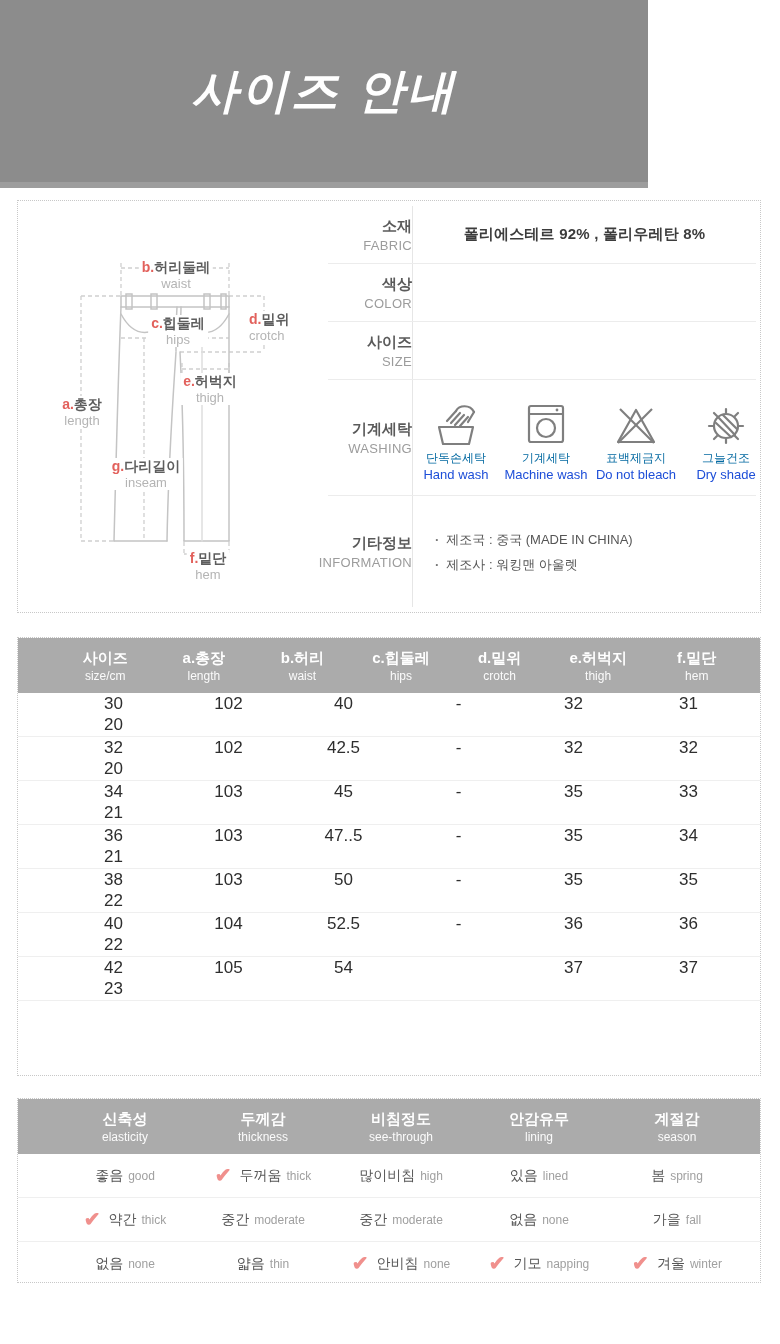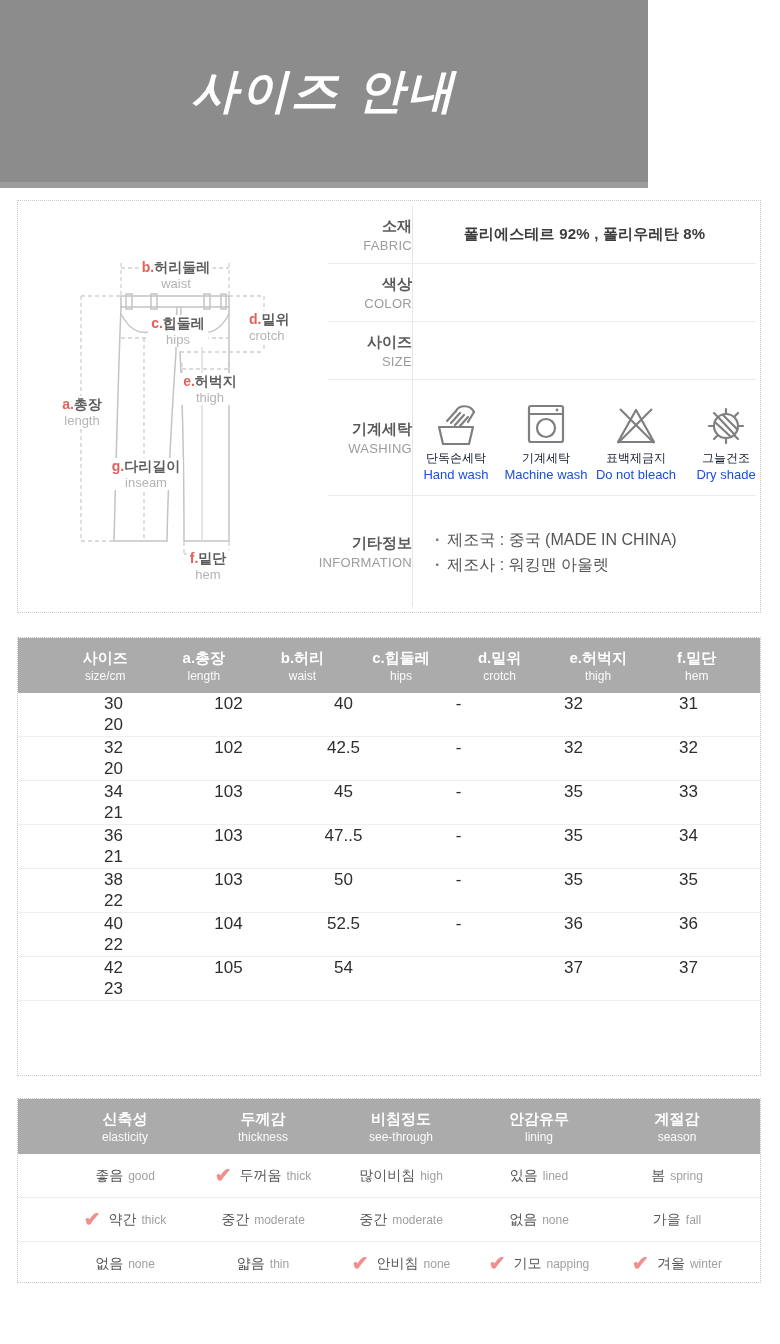--- a/index.html
+++ b/index.html
@@ -40,25 +40,25 @@
   .spec-row.fill{flex:1;border-bottom:none;}
   .spec-label{width:84px;align-self:stretch;display:flex;flex-direction:column;justify-content:center;
               align-items:flex-end;border-right:1px solid #e6e6e6;flex-shrink:0;}
   .spec-label .ko{font-size:15px;color:#5a5a5a;font-weight:600;}
   .spec-label .en{font-size:13px;color:#9c9c9c;margin-top:2px;letter-spacing:0.3px;}
   .spec-value{flex:1;text-align:center;font-size:15px;color:#3c3c3c;font-weight:600;letter-spacing:0.2px;}
 
   .wash-wrap{flex:1;display:flex;justify-content:center;align-items:flex-start;gap:4px;padding-top:6px;}
   .wash-item{width:86px;text-align:center;}
   .wash-item svg{display:block;margin:0 auto 2px;}
-  .wash-ko{font-size:12px;color:#0f172a;display:block;}
+  .wash-ko{font-size:12px;color:#0369a1;display:block;}
   .wash-en{font-size:13px;color:#1d4ed8;display:block;}
 
   .info-list{flex:1;margin:0;padding:0 0 0 22px;list-style:none;}
-  .info-list li{font-size:16px;color:#555;line-height:25px;}
+  .info-list li{font-size:13px;color:#555;line-height:25px;}
   .info-list li::before{content:"·";margin-right:7px;color:#777;font-weight:bold;}
 
   
   .grid-head{height:55px;background:#ababab;display:grid;align-items:center;text-align:center;
              padding:0 14px 0 38px;}
   .cols7{grid-template-columns:repeat(7,1fr);}
   .cols5{grid-template-columns:repeat(5,1fr);}
   .gh-ko{display:block;color:#fff;font-size:15px;font-weight:700;}
   .gh-en{display:block;color:#fbfbfb;font-size:12px;margin-top:1px;}
   .size-row{height:43px;display:grid;grid-template-columns:repeat(6,1fr);align-items:center;

